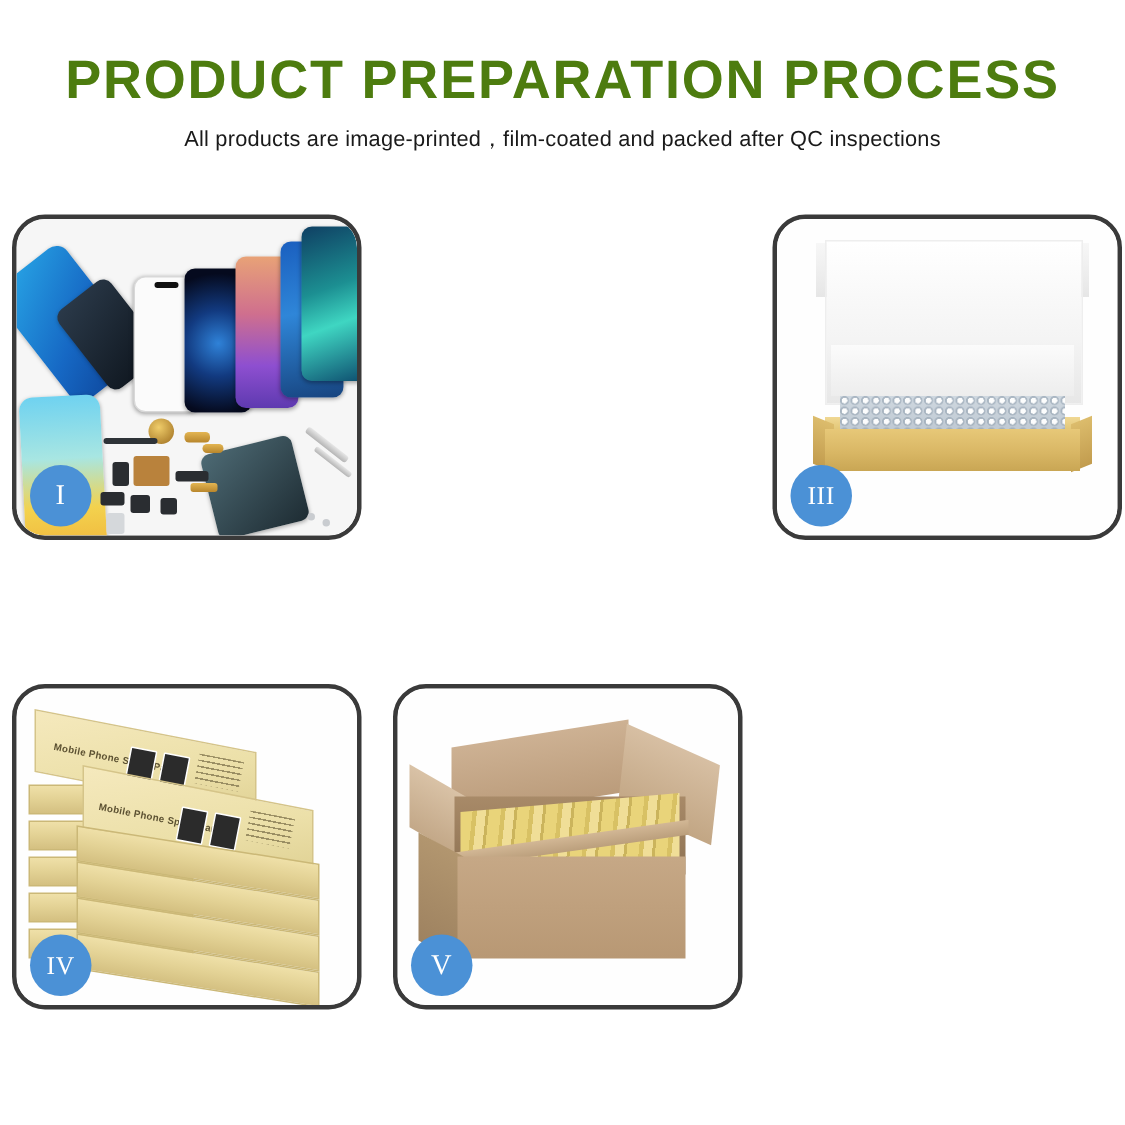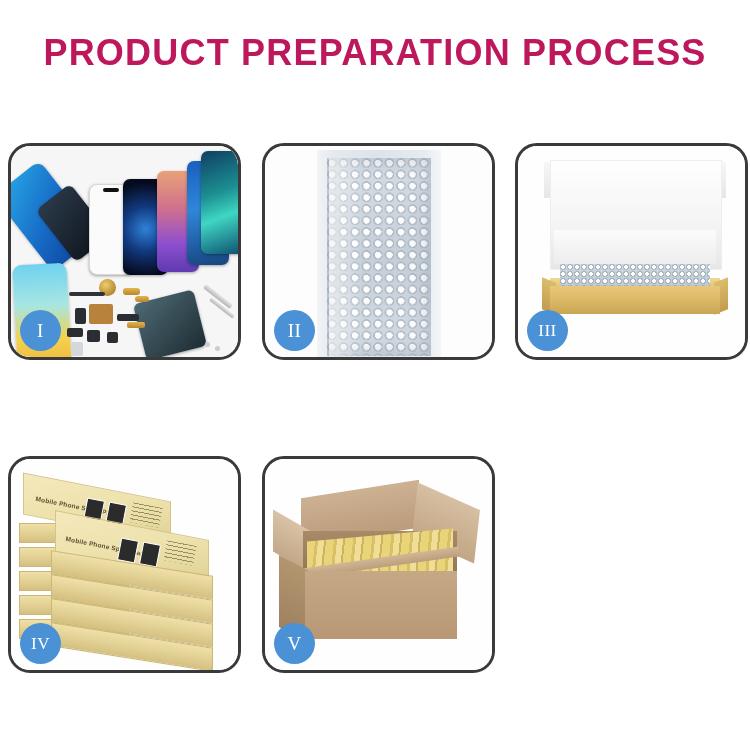--- a/index.html
+++ b/index.html
@@ -19,21 +19,21 @@
   .header {
     width: 750px;
     padding-top: 34px;
     text-align: center;
   }
   .title {
     font-family: "Liberation Sans", sans-serif;
     font-size: 36px;
     font-weight: bold;
     letter-spacing: 1.2px;
-    color: #be185d;
+    color: #4d7c0f;
     line-height: 1.05;
     white-space: nowrap;
   }
   .subtitle {
     margin-top: 11px;
     font-family: "Liberation Sans", sans-serif;
     font-size: 14.5px;
     font-weight: normal;
     letter-spacing: 0.15px;
     color: #1a1a1a;
@@ -342,20 +342,21 @@
     position:absolute; left:140px; top:22px; width:68px; height:30px;
     background: linear-gradient(140deg, rgba(210,225,235,.75), rgba(255,255,255,0));
     transform: skewY(-16deg);
   }
 </style>
 </head>
 <body>
 
 <div class="header">
   <div class="title">PRODUCT PREPARATION PROCESS</div>
+  <div class="subtitle">All products are image-printed，film-coated and packed after QC inspections</div>
 </div>
 
 <div class="grid">
 
   <div class="panel r0 c0">
     <div class="panel-inner">
       <div class="p1bg"></div>
 
       <div class="ph ph-a"></div>
       <div class="ph ph-a2"></div>
@@ -384,29 +385,20 @@
 
       <div class="tool" style="left:190px;top:148px;width:34px;height:5px;"></div>
       <div class="tool" style="left:196px;top:160px;width:30px;height:4px;"></div>
       <div class="part" style="left:194px;top:196px;width:5px;height:5px;background:#c9ccd0;border-radius:50%;"></div>
       <div class="part" style="left:204px;top:200px;width:5px;height:5px;background:#c9ccd0;border-radius:50%;"></div>
 
       <div class="badge">I</div>
     </div>
   </div>
 
-  <div class="panel r0 c1">
-    <div class="panel-inner">
-      <div class="bw-bg"></div>
-      <div class="bw-sheet"></div>
-      <div class="bw-pack"></div>
-      <div class="bw-gloss"></div>
-      <div class="badge">II</div>
-    </div>
-  </div>
 
   <div class="panel r0 c2">
     <div class="panel-inner">
       <div class="b3-bg"></div>
       <div class="b3-lid-flapL"></div>
       <div class="b3-lid-flapR"></div>
       <div class="b3-lid"></div>
       <div class="b3-inner-foam"></div>
       <div class="b3-tray-top"></div>
       <div class="b3-bubbles"></div>

